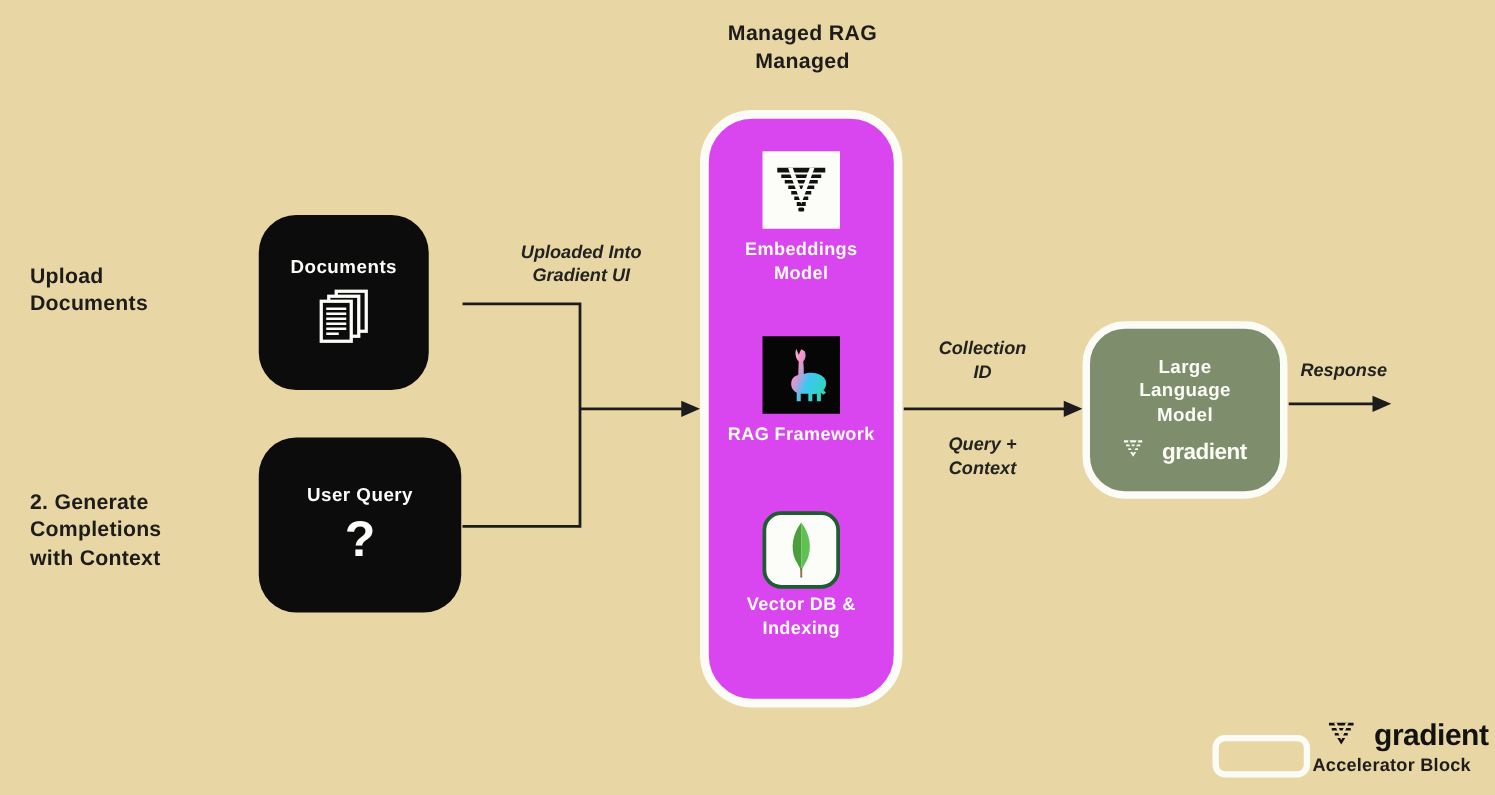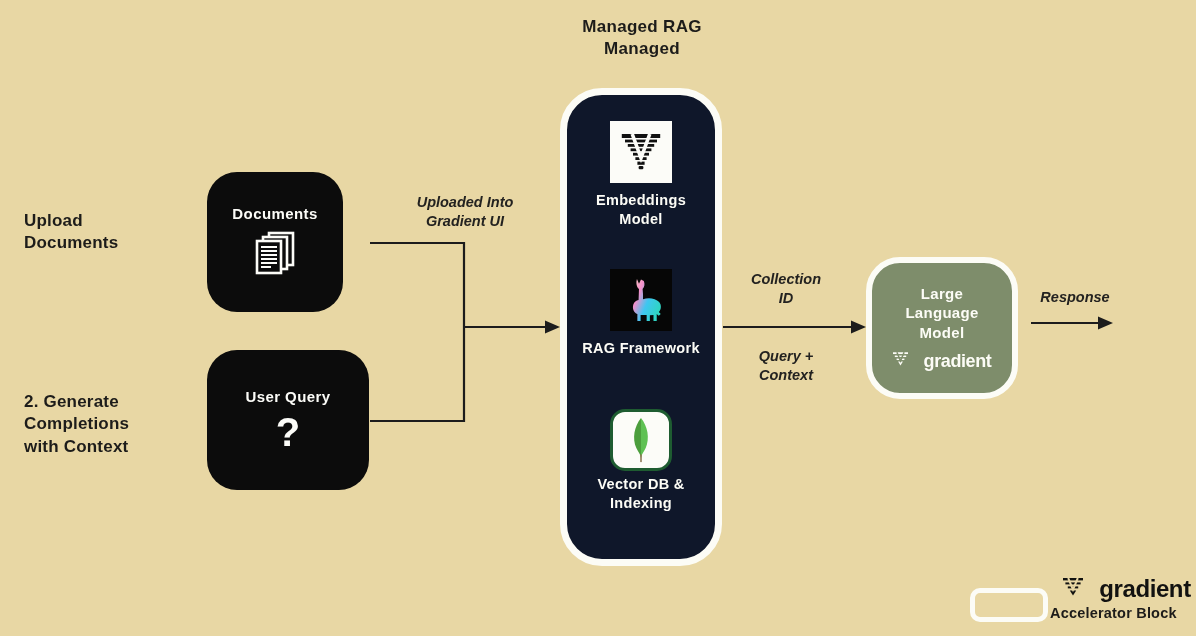--- a/index.html
+++ b/index.html
@@ -30,33 +30,33 @@
     font-size:15px; font-weight:bold; letter-spacing:.4px; }
   .box-documents .bb-label { top:33px; }
   .box-userquery .bb-label { top:38px; }
   .bb-icon { position:absolute; left:50%; transform:translateX(-50%); }
   .box-documents .bb-icon { top:57px; }
   .qmark { position:absolute; left:0; top:60px; width:100%; text-align:center;
     font-size:40px; font-weight:bold; color:#fcfcf8; }
 
   
   .rag-container { left:560px; top:88px; width:162px; height:478px;
-    background:#0f172a; border:7px solid #fcfcf6; border-radius:42px; }
+    background:#d946ef; border:7px solid #fcfcf6; border-radius:42px; }
   .module-icon { position:absolute; left:50%; transform:translateX(-50%); }
   .module-label { position:absolute; left:50%; transform:translateX(-50%); width:120px;
     text-align:center; color:#fcfcf6; font-size:14.5px; font-weight:bold; line-height:1.3; letter-spacing:.3px; }
   .icon-embeddings { top:26px;  width:62px; height:62px; background:#fcfcf8; display:flex; align-items:center; justify-content:center; }
   .lbl-embeddings  { top:96px; }
   .icon-llama      { top:174px; width:62px; height:62px; background:#060606; display:flex; align-items:center; justify-content:center; }
   .lbl-llama       { top:244px; }
   .icon-mongo      { top:314px; width:62px; height:62px; background:#fcfcf8; border:3px solid #1e5c31; border-radius:15px; display:flex; align-items:center; justify-content:center; }
   .lbl-mongo       { top:380px; }
 
   
-  .llm-box { left:866px; top:257px; width:152px; height:142px; background:#7e8d6b;
+  .llm-box { left:866px; top:257px; width:164px; height:142px; background:#7e8d6b;
     border:6px solid #fcfcf6; border-radius:34px; display:flex; flex-direction:column;
     align-items:center; justify-content:center; gap:9px; }
   .llm-label { width:110px; text-align:center; color:#fcfcf6; font-size:15px; font-weight:bold; line-height:1.28; letter-spacing:.3px; }
   .wordmark { display:flex; align-items:center; gap:16px; }
   .wordmark-text { font-weight:bold; letter-spacing:-0.4px; }
   .wm-white .wordmark-text { color:#fcfcf6; font-size:18px; }
   .wm-black .wordmark-text { color:#121210; font-size:24px; }
 
   
   .legend-swatch { left:970px; top:588px; width:78px; height:34px;

